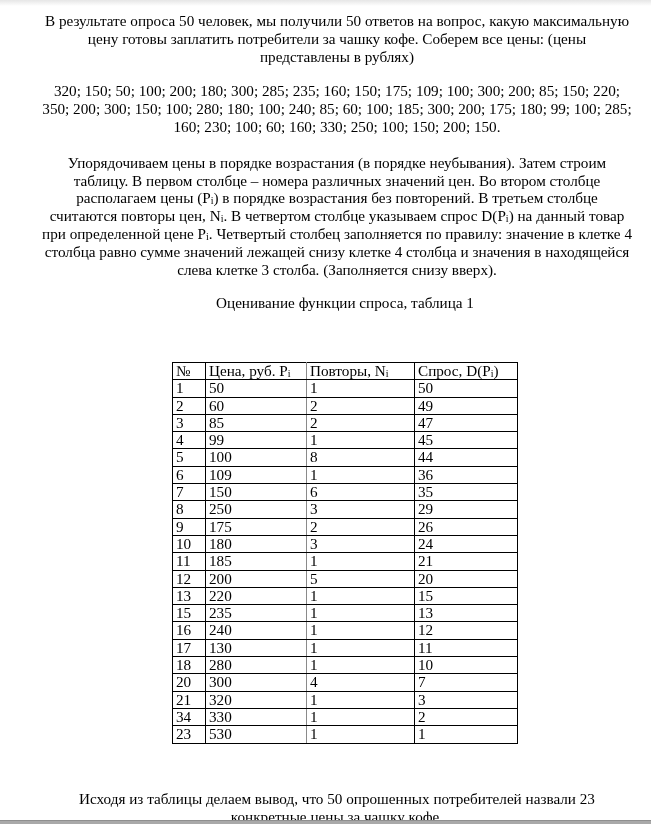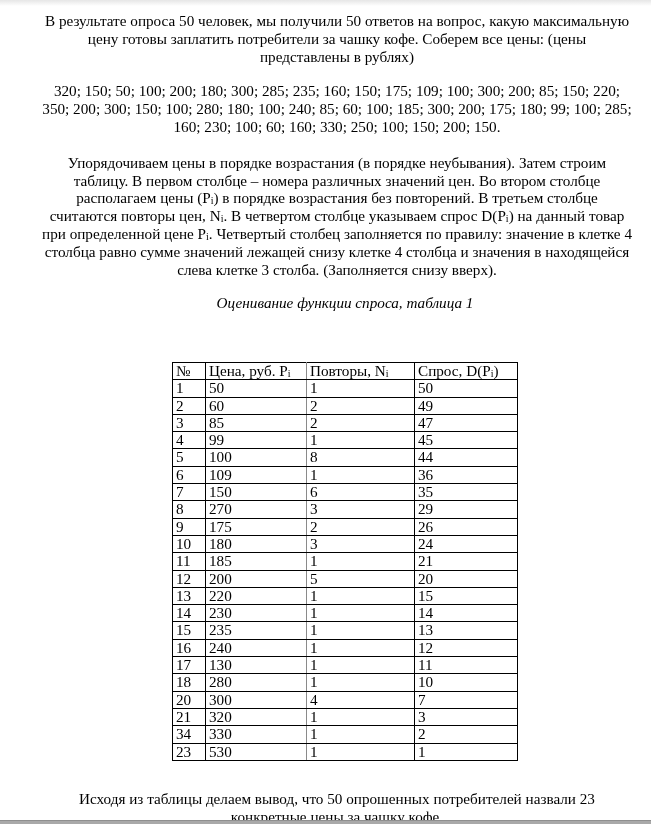--- a/index.html
+++ b/index.html
@@ -23,21 +23,21 @@
     position: absolute; left: 42px; top: 12px; width: 590px;
     font-size: 15.2px; line-height: 17.8px;
   }
   p { margin: 0; text-align: center; }
   .p1 { margin-top: 0; }
   .p2 { margin-top: 17px; }
   .p3 { margin-top: 18px; }
   .p4 { margin-top: 18px; }
   .caption {
     margin-top: 16px; text-align: center; width: 100%;
-    padding-left: 16px; box-sizing: border-box; font-style: italic;
+    padding-left: 16px; box-sizing: border-box;
   }
   table.demand {
     position: absolute; left: 130px; top: 350px;
     border-collapse: collapse; font-size: 15.2px; line-height: 16.3px;
   }
   table.demand td, table.demand th {
     border: 1px solid #000; padding: 0 3px; text-align: left; font-weight: normal;
     height: 16.3px; white-space: nowrap;
   }
   table.demand td.c2, table.demand th.c2 { border-right-color: #8a8a8a; }
@@ -109,21 +109,21 @@
           <td class="col4">36</td>
         </tr>
         <tr>
           <td class="col1">7</td>
           <td class="col2 c2">150</td>
           <td class="col3">6</td>
           <td class="col4">35</td>
         </tr>
         <tr>
           <td class="col1">8</td>
-          <td class="col2 c2">270</td>
+          <td class="col2 c2">250</td>
           <td class="col3">3</td>
           <td class="col4">29</td>
         </tr>
         <tr>
           <td class="col1">9</td>
           <td class="col2 c2">175</td>
           <td class="col3">2</td>
           <td class="col4">26</td>
         </tr>
         <tr>
@@ -144,26 +144,20 @@
           <td class="col3">5</td>
           <td class="col4">20</td>
         </tr>
         <tr>
           <td class="col1">13</td>
           <td class="col2 c2">220</td>
           <td class="col3">1</td>
           <td class="col4">15</td>
         </tr>
         <tr>
-          <td class="col1">14</td>
-          <td class="col2 c2">230</td>
-          <td class="col3">1</td>
-          <td class="col4">14</td>
-        </tr>
-        <tr>
           <td class="col1">15</td>
           <td class="col2 c2">235</td>
           <td class="col3">1</td>
           <td class="col4">13</td>
         </tr>
         <tr>
           <td class="col1">16</td>
           <td class="col2 c2">240</td>
           <td class="col3">1</td>
           <td class="col4">12</td>

